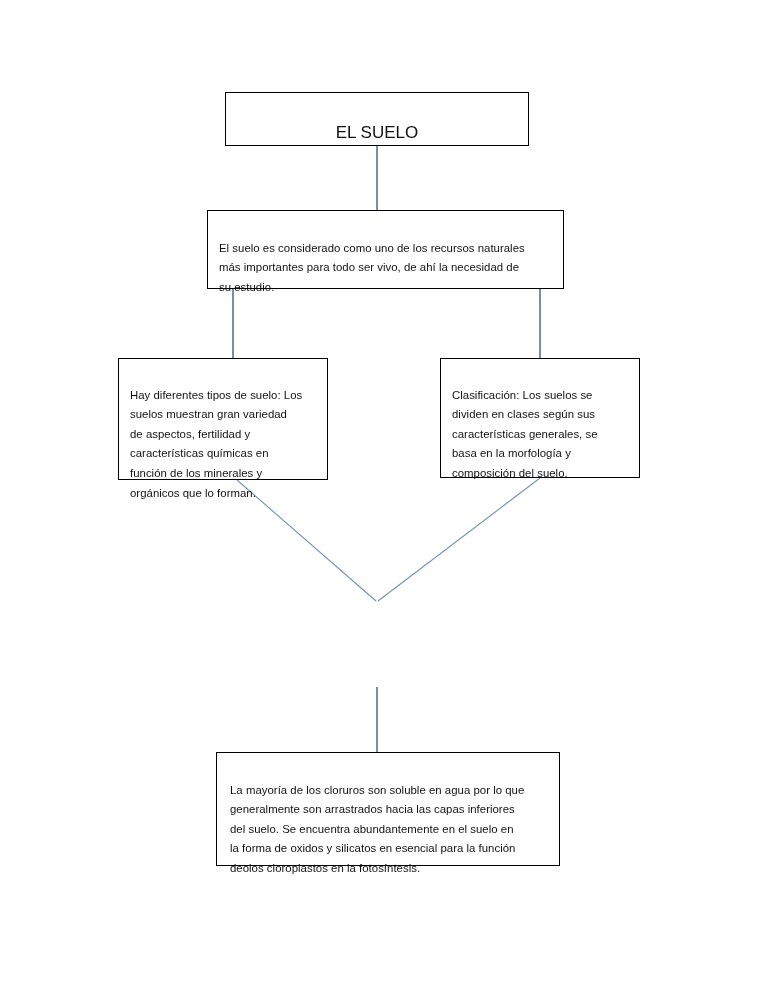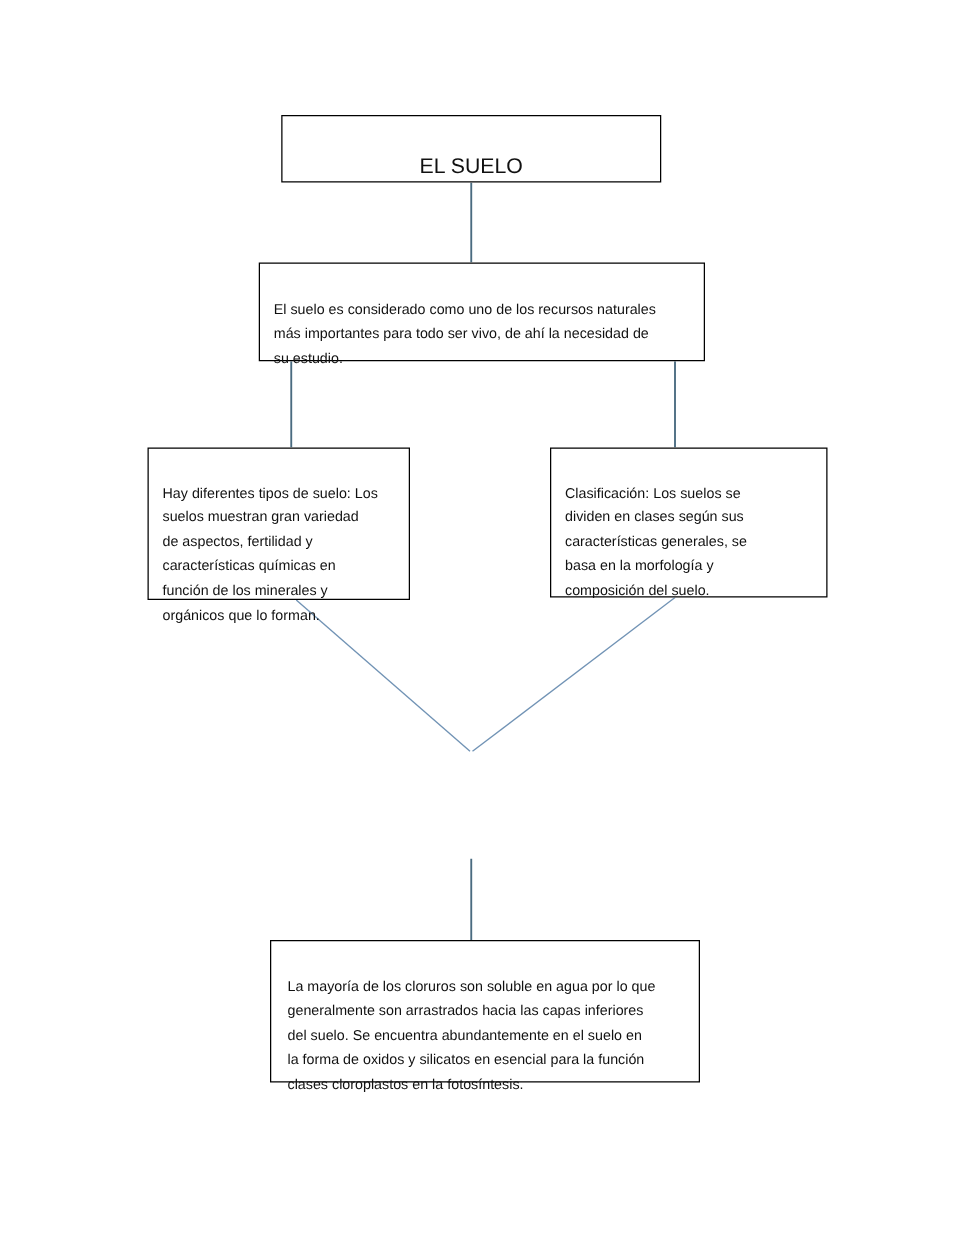--- a/index.html
+++ b/index.html
@@ -67,21 +67,21 @@
     top: 358px;
     width: 210px;
     height: 122px;
     padding: 7px 9px 0 11px;
   }
 
   
   #node-clasificacion {
     left: 440px;
     top: 358px;
-    width: 222px;
+    width: 200px;
     height: 120px;
     padding: 7px 9px 0 11px;
   }
 
   
   #node-porosidad {
     left: 205px;
     top: 601px;
     width: 345px;
     height: 86px;
@@ -143,16 +143,16 @@
 basa en la morfología y
 composición del suelo.</span>
   </div>
 
 
   <div class="node" id="node-cloruros">
     <span class="txt">La mayoría de los cloruros son soluble en agua por lo que
 generalmente son arrastrados hacia las capas inferiores
 del suelo. Se encuentra abundantemente en el suelo en
 la forma de oxidos y silicatos en esencial para la función
-clases cloroplastos en la fotosíntesis.</span>
+deolos cloroplastos en la fotosíntesis.</span>
   </div>
 
 </div>
 
 </body></html>

